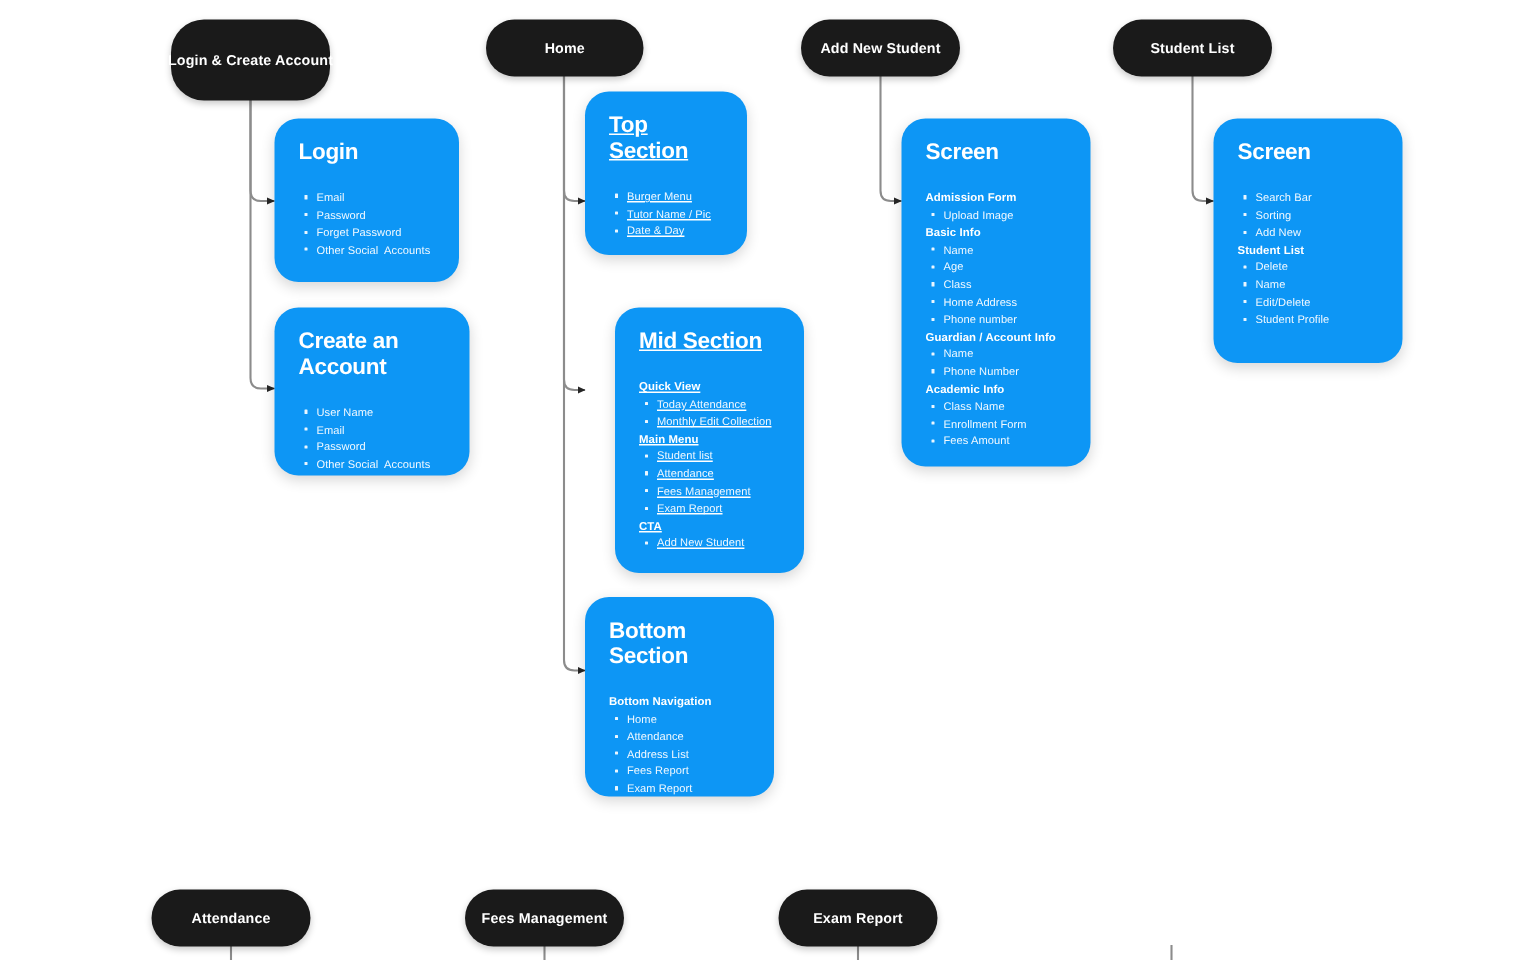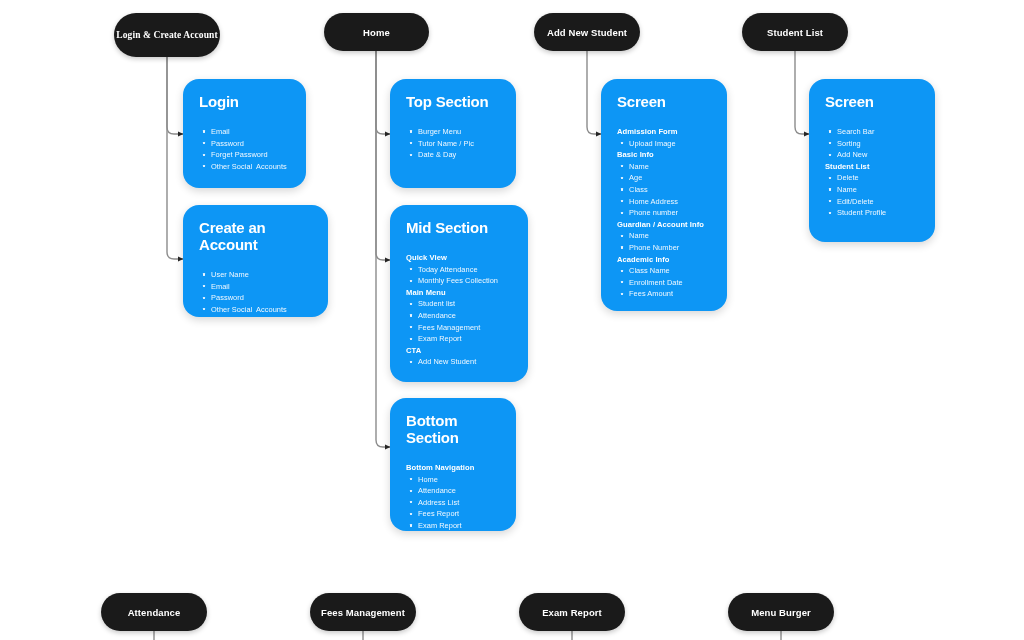--- a/index.html
+++ b/index.html
@@ -101,21 +101,21 @@
     </g>
     <g fill="none" stroke="#8c8c8c" stroke-width="1.4">
 
       <path d="M154,630 L154,640"></path>
       <path d="M363,630 L363,640"></path>
       <path d="M572,630 L572,640"></path>
       <path d="M781,630 L781,640"></path>
     </g>
   </svg>
 
-  <div class="pill" style="left:114px; top:13px; width:106px; height:44px;font-family:Liberation Serif, serif;">
+  <div class="pill" style="left:114px; top:13px; width:106px; height:54px;">
     <span>Login &amp; Create Account</span>
   </div>
 
   <div class="pill" style="left:324px; top:13px; width:105px; height:38px;">
     <span>Home</span>
   </div>
 
   <div class="pill" style="left:534px; top:13px; width:106px; height:38px;">
     <span>Add New Student</span>
   </div>
@@ -129,73 +129,70 @@
   </div>
 
   <div class="pill" style="left:310px; top:593px; width:106px; height:38px;">
     <span>Fees Management</span>
   </div>
 
   <div class="pill" style="left:519px; top:593px; width:106px; height:38px;">
     <span>Exam Report</span>
   </div>
 
-  <div class="pill" style="left:728px; top:593px; width:106px; height:38px;">
-    <span>Menu Burger</span>
-  </div>
 
   <div class="card" style="left:183px; top:79px; width:123px; height:109px;">
     <div class="card-title">Login</div>
     <div class="groups">
         <div class="group">
           <ul class="bullets">
             <li>Email</li>
             <li>Password</li>
             <li>Forget Password</li>
             <li>Other Social  Accounts</li>
           </ul>
         </div>
       </div>
   </div>
 
-  <div class="card" style="left:183px; top:205px; width:145px; height:112px;">
+  <div class="card" style="left:183px; top:205px; width:130px; height:112px;">
     <div class="card-title">Create an Account</div>
     <div class="groups">
         <div class="group">
           <ul class="bullets">
             <li>User Name</li>
             <li>Email</li>
             <li>Password</li>
             <li>Other Social  Accounts</li>
           </ul>
         </div>
       </div>
   </div>
 
-  <div class="card" style="left:390px; top:79px; width:126px; height:109px;">
+  <div class="card" style="left:390px; top:61px; width:108px; height:109px;text-decoration:underline;">
     <div class="card-title">Top Section</div>
     <div class="groups">
         <div class="group">
           <ul class="bullets">
             <li>Burger Menu</li>
             <li>Tutor Name / Pic</li>
             <li>Date &amp; Day</li>
           </ul>
         </div>
       </div>
   </div>
 
-  <div class="card" style="left:390px; top:205px; width:138px; height:177px;">
+  <div class="card" style="left:410px; top:205px; width:126px; height:177px;text-decoration:underline;">
     <div class="card-title">Mid Section</div>
     <div class="groups">
         <div class="group">
           <div class="group-head">Quick View</div>
           <ul class="bullets">
             <li>Today Attendance</li>
-            <li>Monthly Fees Collection</li>
+            <li>Monthly Edit Collection</li>
           </ul>
         </div>
         <div class="group">
           <div class="group-head">Main Menu</div>
           <ul class="bullets">
             <li>Student list</li>
             <li>Attendance</li>
             <li>Fees Management</li>
             <li>Exam Report</li>
           </ul>
@@ -248,21 +245,21 @@
           <div class="group-head">Guardian / Account Info</div>
           <ul class="bullets">
             <li>Name</li>
             <li>Phone Number</li>
           </ul>
         </div>
         <div class="group">
           <div class="group-head">Academic Info</div>
           <ul class="bullets">
             <li>Class Name</li>
-            <li>Enrollment Date</li>
+            <li>Enrollment Form</li>
             <li>Fees Amount</li>
           </ul>
         </div>
       </div>
   </div>
 
   <div class="card" style="left:809px; top:79px; width:126px; height:163px;">
     <div class="card-title">Screen</div>
     <div class="groups">
         <div class="group">

